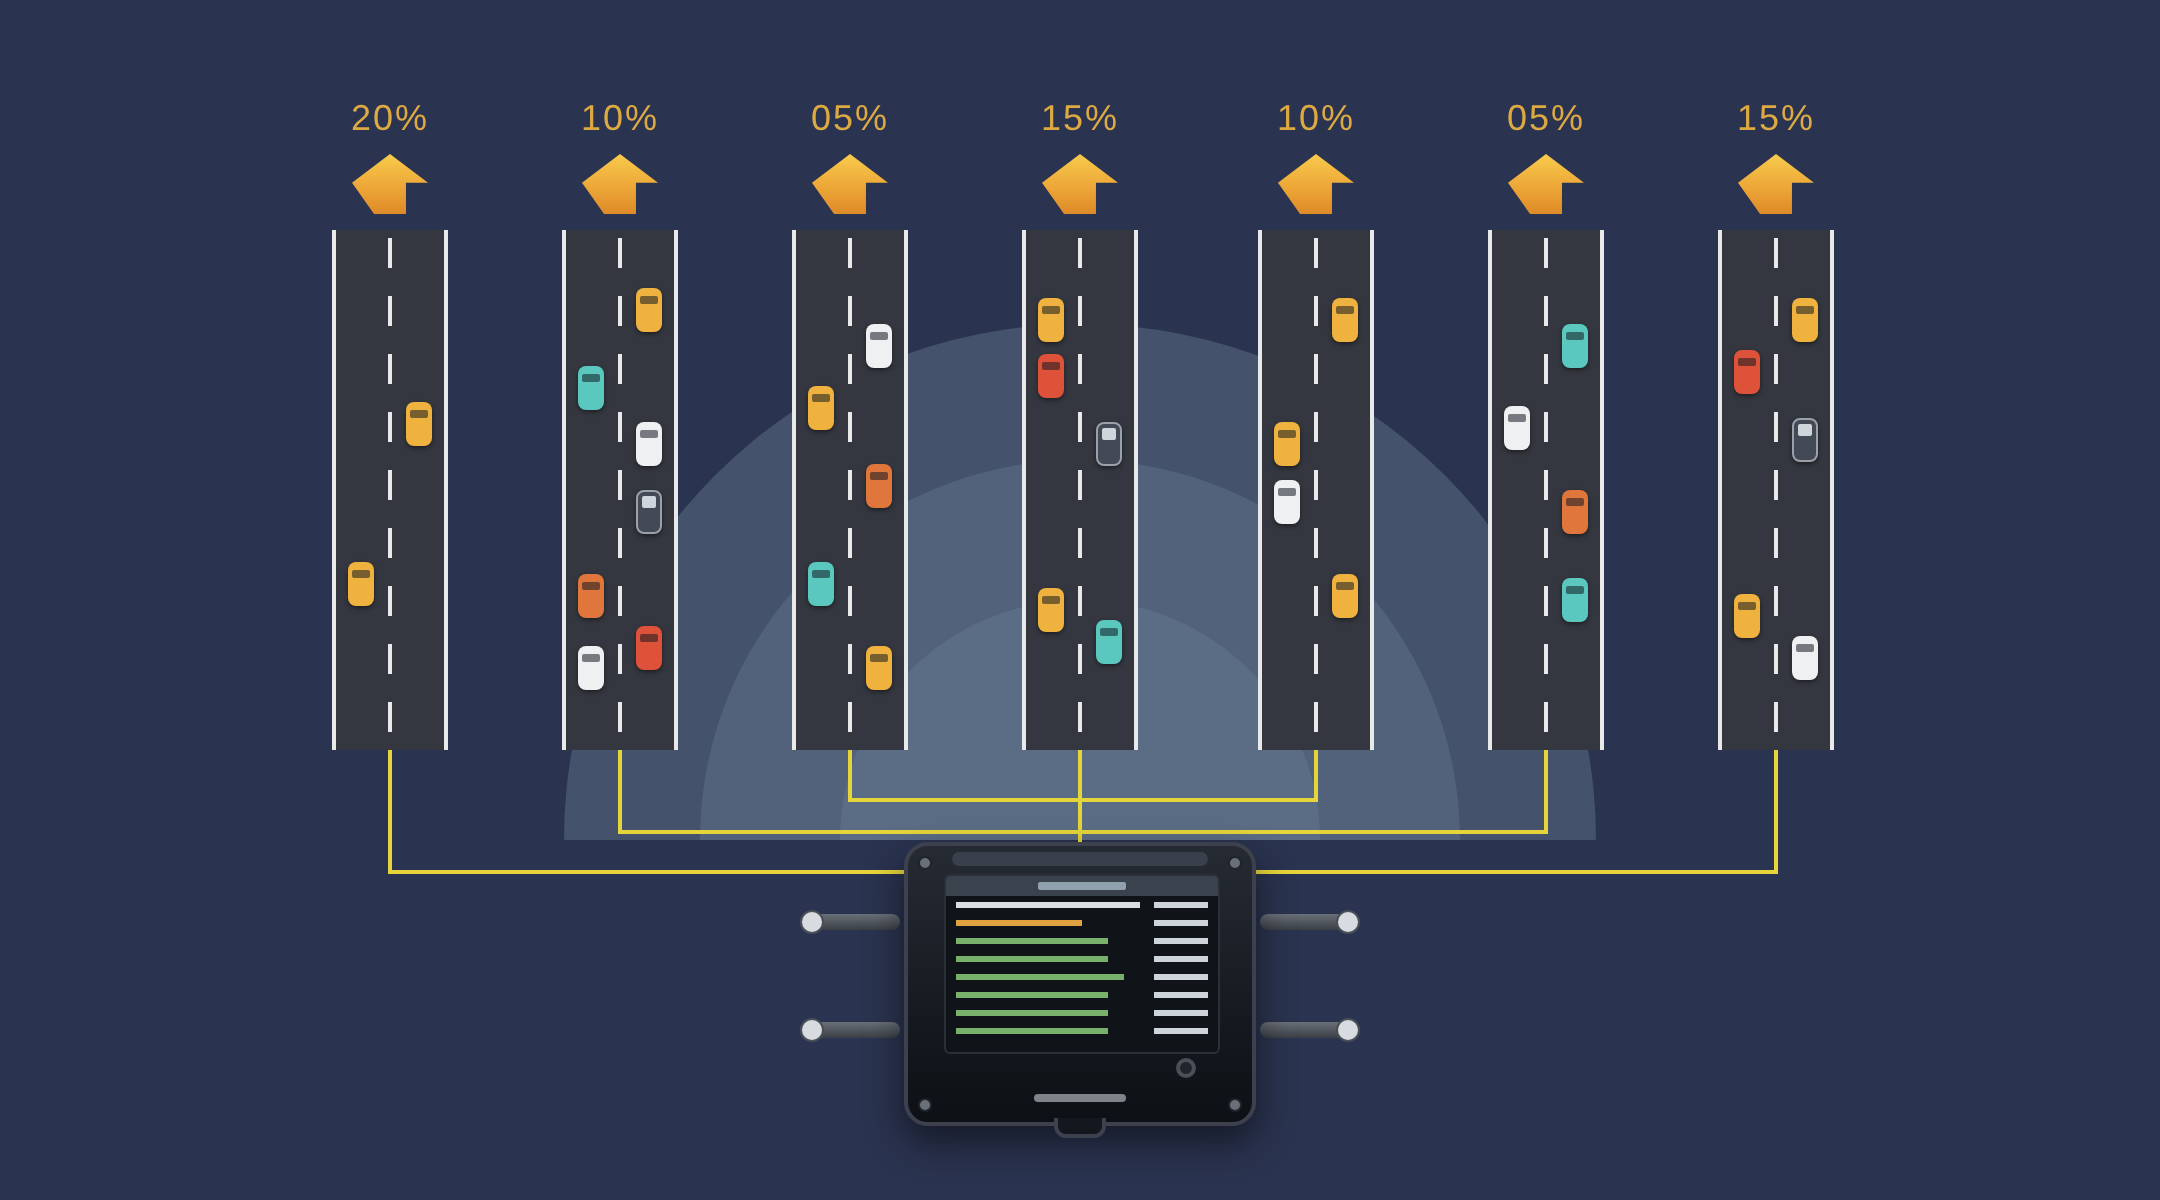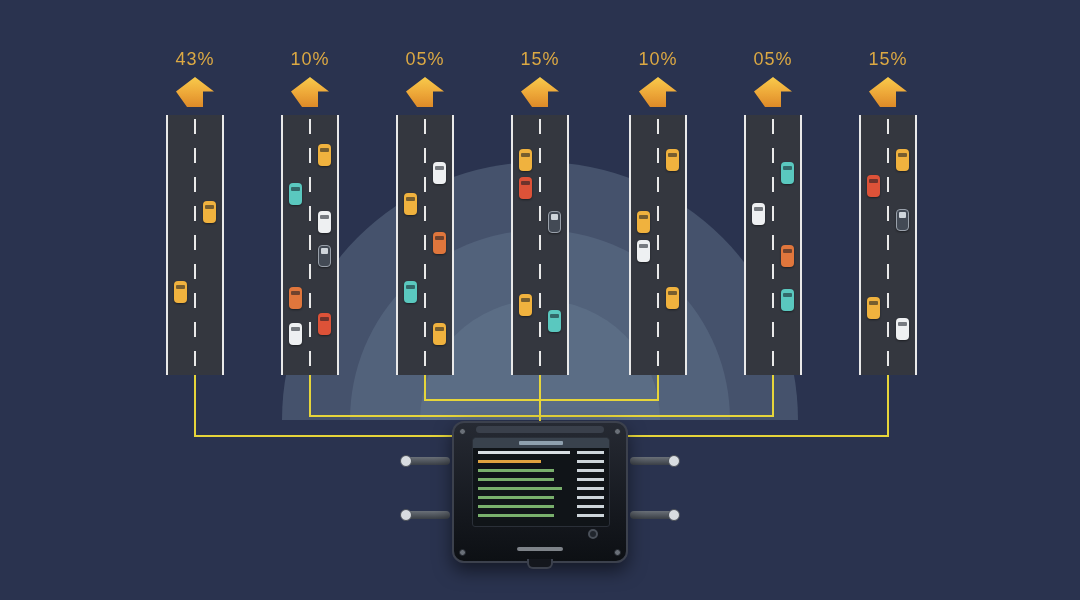--- a/index.html
+++ b/index.html
@@ -106,21 +106,21 @@
     <path d="M540,375 L540,424"></path>
     <path d="M425,375 L425,400 L540,400"></path>
     <path d="M658,375 L658,400 L540,400"></path>
     <path d="M310,375 L310,416 L540,416"></path>
     <path d="M773,375 L773,416 L540,416"></path>
     <path d="M195,375 L195,436 L454,436"></path>
     <path d="M888,375 L888,436 L626,436"></path>
   </svg>
 
   <div class="lane" style="left:166px">
-    <span class="lane-percent">43%</span>
+    <span class="lane-percent">20%</span>
     <div class="lane-arrow"></div>
     <div class="road">
         <div class="center-dash"></div>
         <div class="car right" style="top: 33%; background: rgb(240, 178, 62);">
           <div class="windshield"></div>
         </div>
         <div class="car left" style="top: 64%; background: rgb(240, 178, 62);">
           <div class="windshield"></div>
         </div>
       </div>

